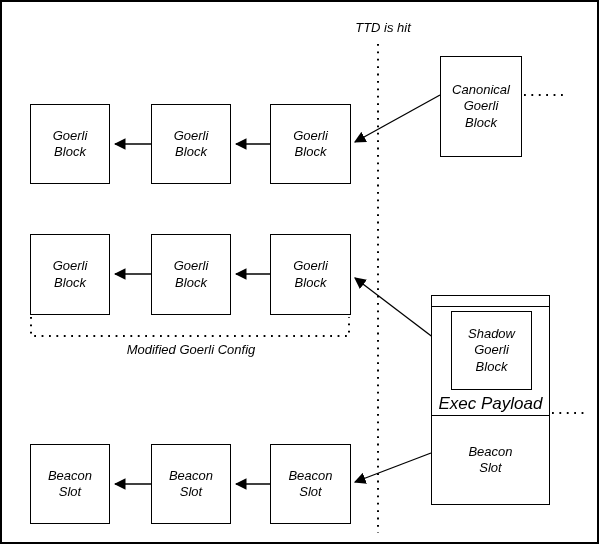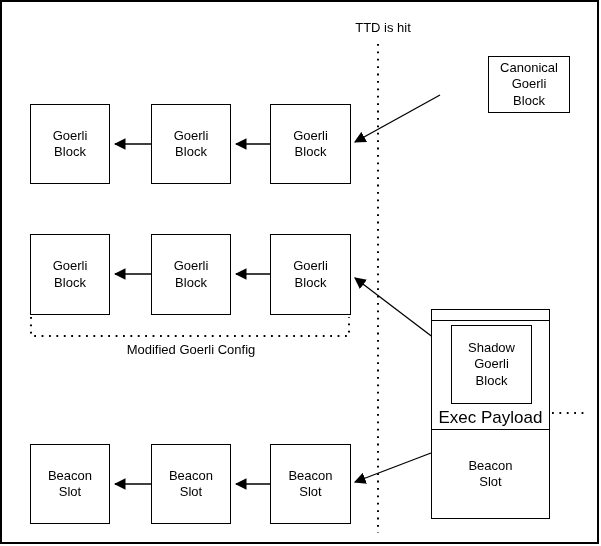--- a/index.html
+++ b/index.html
@@ -7,20 +7,21 @@
   body {
     font-family: "Liberation Sans", "DejaVu Sans", sans-serif;
     color: #000;
   }
   .canvas {
     position: relative;
     width: 601px;
     height: 546px;
     background: #ffffff;
     overflow: hidden;
+    font-style: italic;
   }
   .frame {
     position: absolute;
     left: 0; top: 0;
     width: 599px; height: 544px;
     border: 2px solid #000;
     pointer-events: none;
   }
   .connectors {
     position: absolute;
@@ -40,21 +41,20 @@
   .label { white-space: pre-line; }
   .free-label {
     position: absolute;
     font-size: 13px;
     text-align: center;
     white-space: nowrap;
   }
   .composite {
     padding: 5px;
     display: block;
-    margin-top: 14px;
   }
   .composite .band {
     position: absolute;
     left: 0; right: 0; top: 0;
     height: 11px;
     border-bottom: 1.3px solid #000;
   }
   .composite .shadow-node {
     position: absolute;
     left: 19px; top: 15px;
@@ -114,21 +114,21 @@
     <line x1="270" y1="484" x2="236" y2="484" stroke="#000" stroke-width="1.3" marker-end="url(#arrowhead)"></line>
     <line x1="151" y1="484" x2="115" y2="484" stroke="#000" stroke-width="1.3" marker-end="url(#arrowhead)"></line>
 
     <line x1="440" y1="95" x2="355" y2="142" stroke="#000" stroke-width="1.3" marker-end="url(#arrowhead)"></line>
     <line x1="451" y1="351" x2="355" y2="278" stroke="#000" stroke-width="1.3" marker-end="url(#arrowhead)"></line>
     <line x1="431" y1="453" x2="355" y2="482" stroke="#000" stroke-width="1.3" marker-end="url(#arrowhead)"></line>
   </svg>
 
   <div class="free-label" style="left:343px; top:20px; width:80px;">TTD is hit</div>
 
-  <div class="node" style="left:440px; top:56px; width:82px; height:57px;margin-left:48px;">
+  <div class="node" style="left:440px; top:56px; width:82px; height:101px;">
     <span class="label">Canonical
 Goerli
 Block</span>
   </div>
 
   <div class="node" style="left:30px; top:104px; width:80px; height:80px;">
     <span class="label">Goerli
 Block</span>
   </div>
   <div class="node" style="left:151px; top:104px; width:80px; height:80px;">

